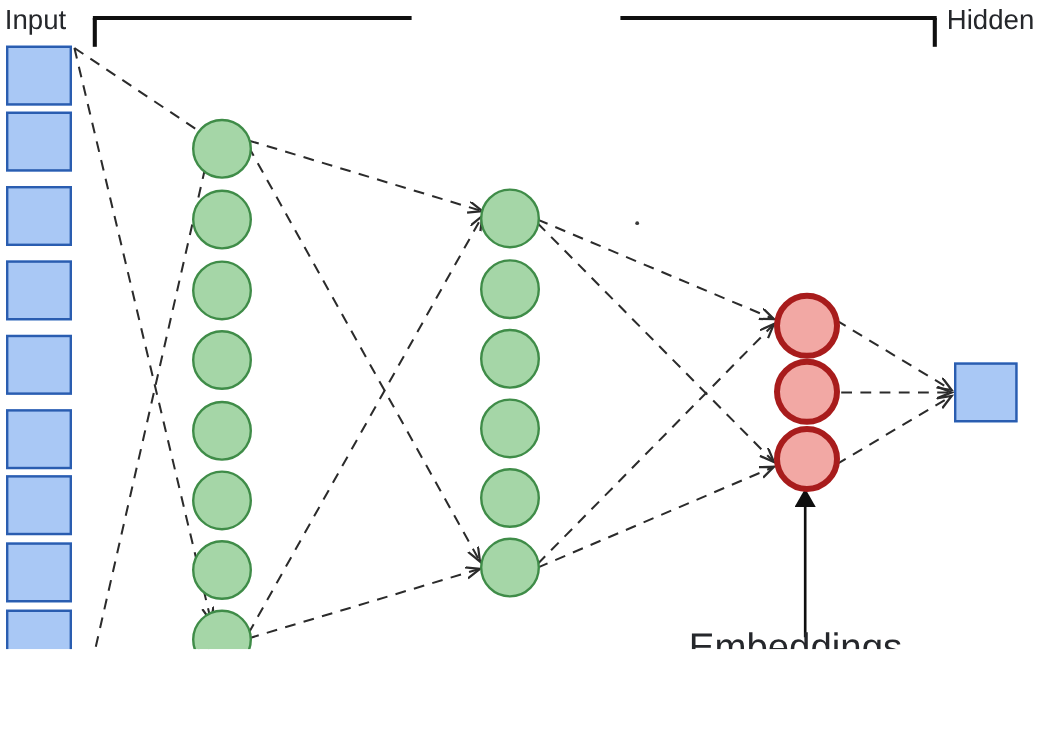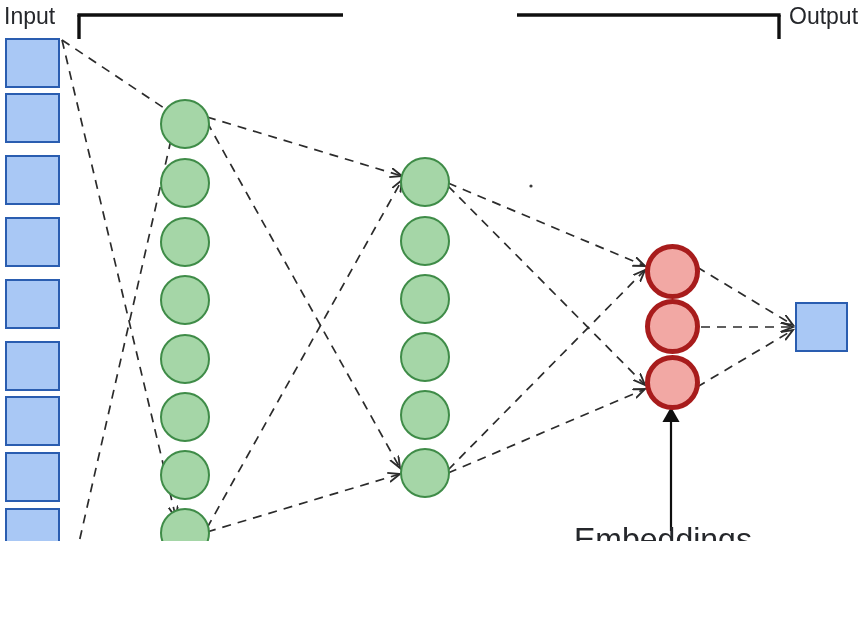--- a/index.html
+++ b/index.html
@@ -150,16 +150,16 @@
       <div class="hidden-node" style="left: 400px; top: 332px;"></div>
       <div class="hidden-node" style="left: 400px; top: 390px;"></div>
       <div class="hidden-node" style="left: 400px; top: 448px;"></div>
       <div class="embed-node" style="left: 645px; top: 244px;"></div>
       <div class="embed-node" style="left: 645px; top: 299px;"></div>
       <div class="embed-node" style="left: 645px; top: 355px;"></div>
       <div class="output-cell" style="left: 795px; top: 302px;"></div>
     </div>
 
   <div class="label label-input">Input</div>
-  <div class="label label-output">Output</div>
+  <div class="label label-output">Hidden</div>
   <div class="label label-embeddings">Embeddings</div>
 
 </div>
 
 </body></html>

